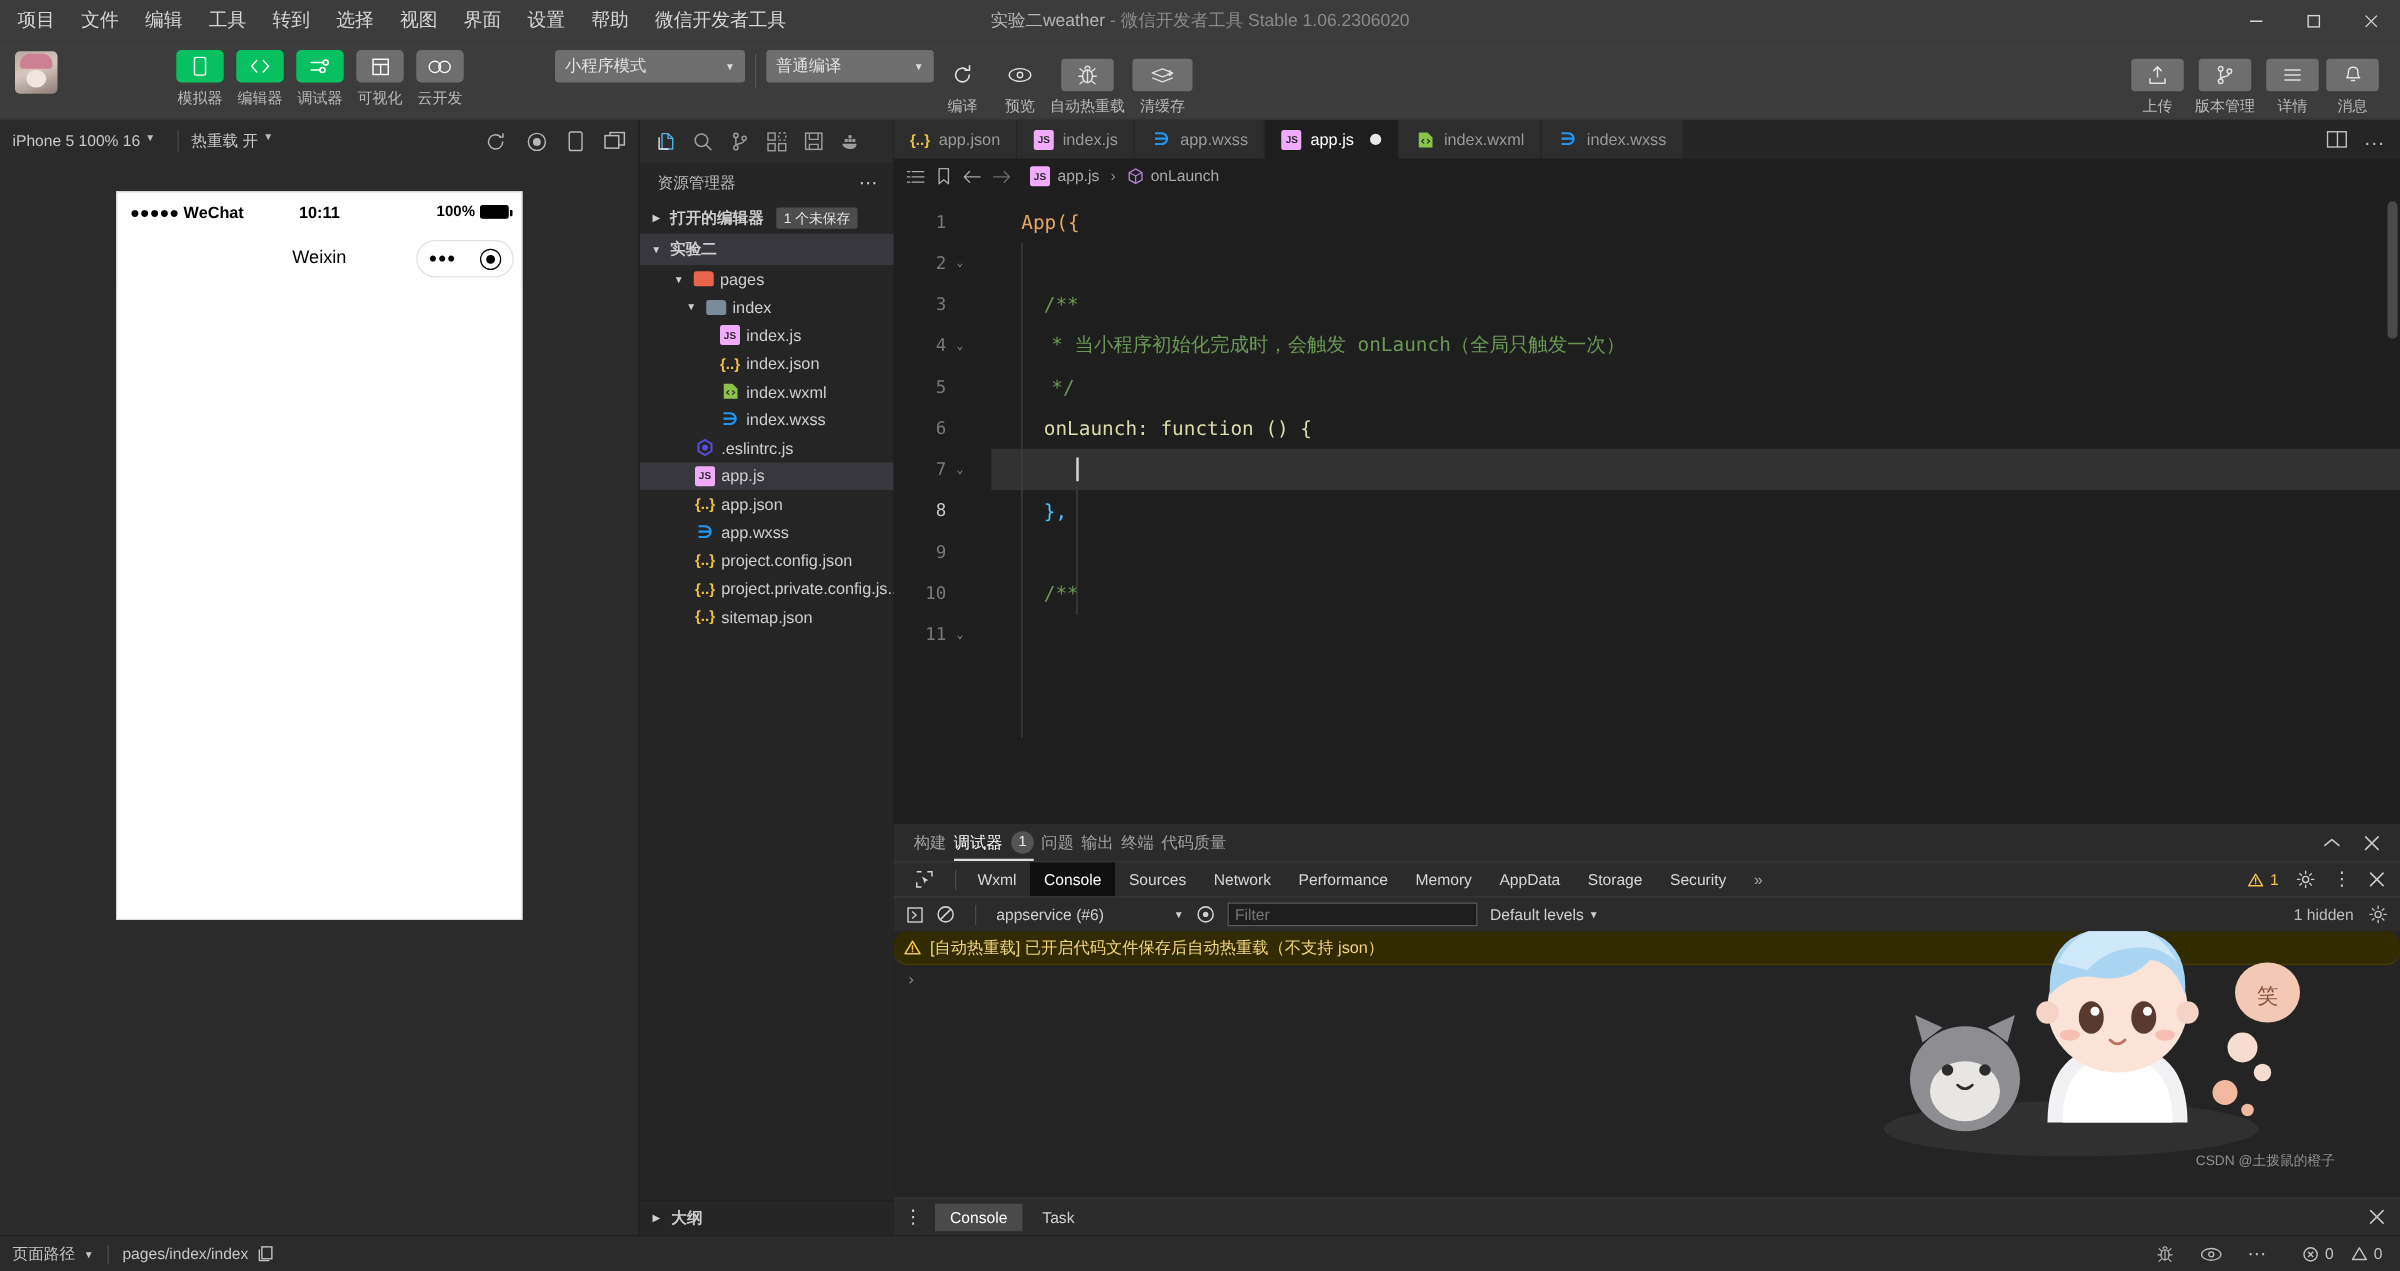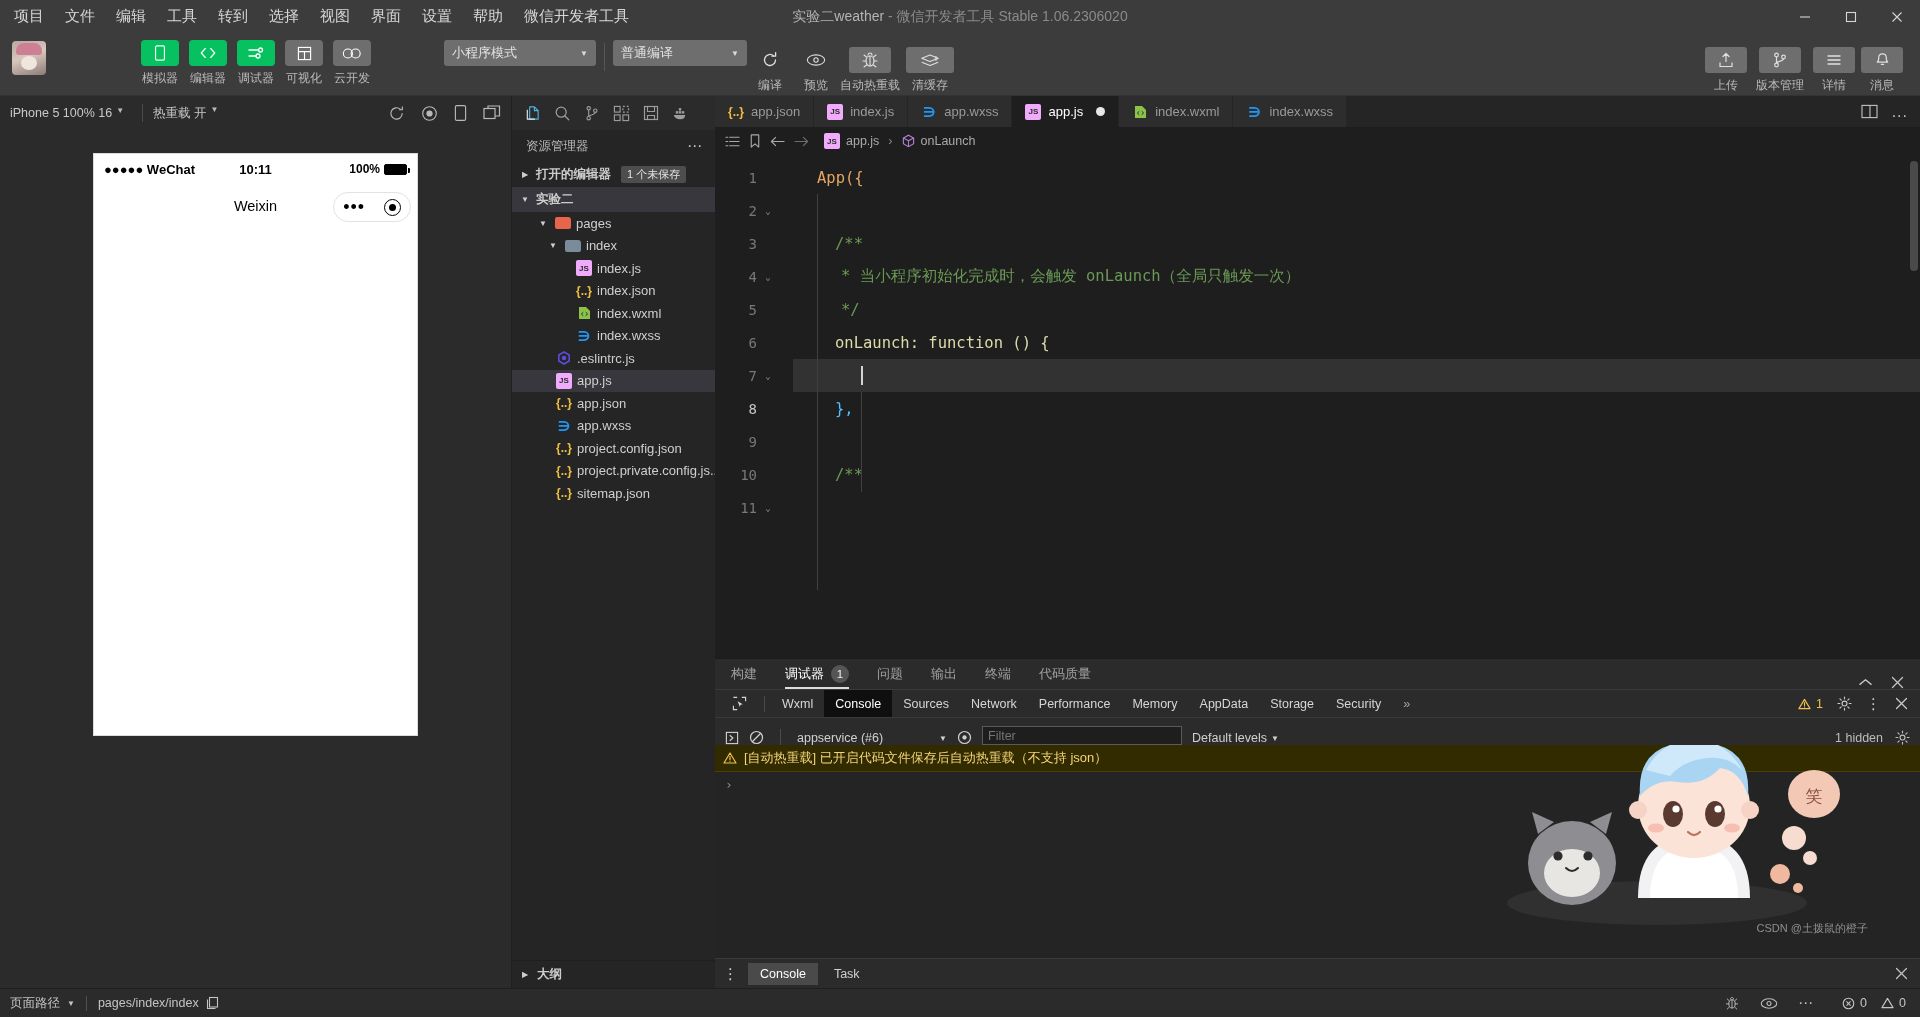--- a/index.html
+++ b/index.html
@@ -171,54 +171,54 @@
   .tok-cmt { color: #6a9955; }
   .tok-fn  { color: #dcdcaa; }
   .tok-app { color: #e5a663; }
   .tok-blue{ color: #4fc1ff; }
   .caret-blk { display:inline-block; width:2px; height:19px; background:#d4d4d4; }
   .scroll-v { position: absolute; right: 0; top: 0; width: 12px; bottom: 0; }
   .scroll-thumb { position: absolute; right: 2px; top: 6px; width: 8px; height: 110px; background: #4a4a4a; border-radius: 4px; }
 
   
   .devtools { height: 330px; flex: 0 0 330px; background: #2b2b2b; display: flex; flex-direction: column; border-top: 1px solid #1b1b1b; }
-  .dt-tabs { height: 30px; display: flex; align-items: flex-end; gap: 28px; padding: 0 16px; font-size: 13px; color: #a0a0a0; position: relative; }
+  .dt-tabs { height: 30px; display: flex; align-items: center; gap: 6px; padding: 0 16px; font-size: 13px; color: #a0a0a0; position: relative; }
   .dt-tab { display: flex; align-items: center; gap: 7px; height: 30px; line-height: 30px; }
   .dt-tab.active { color: #ffffff; box-shadow: inset 0 -2px 0 #dddddd; }
   .dt-badge {
     min-width: 18px; height: 18px; border-radius: 9px; background: #555; color: #f0f0f0;
     font-size: 11.5px; display: inline-flex; align-items: center; justify-content: center; padding: 0 5px;
   }
   .dt-tabs-right { margin-left: auto; display: flex; align-items: center; gap: 18px; color: #c5c5c5; }
 
   .cdt-tabs {
     height: 28px; background: #2b2b2b; display: flex; align-items: center; gap: 0; padding-left: 6px;
     font-size: 12.5px; color: #d6d6d6; border-top: 1px solid #3a3a3a;
   }
   .cdt-tab { padding: 0 11px; height: 28px; display: flex; align-items: center; }
   .cdt-tab.active { background: #0f0f0f; color: #ffffff; }
   .cdt-vsep { width: 1px; height: 16px; background: #4a4a4a; margin: 0 6px; }
   .cdt-right { margin-left: auto; display: flex; align-items: center; gap: 14px; padding-right: 12px; color: #c9c9c9; font-size: 12.5px; }
   .warn-chip { display: flex; align-items: center; gap: 5px; color: #f2c14e; }
 
   .console-bar {
-    height: 28px; background: #2b2b2b; display: flex; align-items: flex-end; gap: 10px; padding: 0 10px;
+    height: 28px; background: #2b2b2b; display: flex; align-items: center; gap: 10px; padding: 0 10px;
     font-size: 12.5px; color: #d0d0d0; border-top: 1px solid #3a3a3a;
   }
   .ctx-select { display: flex; align-items: center; gap: 6px; min-width: 150px; }
   .filter-input {
     flex: 0 0 200px; height: 19px; background: #1e1e1e; border: 1px solid #5a5a5a; color: #bdbdbd;
     font-size: 12.5px; padding: 0 5px; outline: none; font-family: "Liberation Sans", sans-serif;
   }
   .levels { display: flex; align-items: center; gap: 4px; }
   .console-bar-right { margin-left: auto; display: flex; align-items: center; gap: 12px; color: #bdbdbd; }
   .console-body { flex: 1; background: #242424; overflow: hidden; position: relative; font-size: 13px; }
   .con-msg {
     display: flex; align-items: center; gap: 7px; padding: 4px 8px; color: #f2d479;
-    background: #332b00; border-bottom: 1px solid #4a3f00; font-family: "Liberation Sans", sans-serif;
+    background: #332b00; border-bottom: 1px solid #4a3f00; font-family: "Liberation Sans", sans-serif; border-radius: 11px;
   }
   .con-prompt { padding: 5px 10px; color: #8a8a8a; font-family: "DejaVu Sans Mono", monospace; }
   .dt-footer {
     height: 30px; background: #2b2b2b; display: flex; align-items: center; gap: 4px; padding-left: 8px;
     font-size: 12.5px; color: #d0d0d0; border-top: 1px solid #3a3a3a;
   }
   .ft-tab { padding: 4px 12px; }
   .ft-tab.active { background: #4a4a4a; color: #fff; }
   .dt-footer-right { margin-left: auto; padding-right: 12px; color: #c0c0c0; }
 

